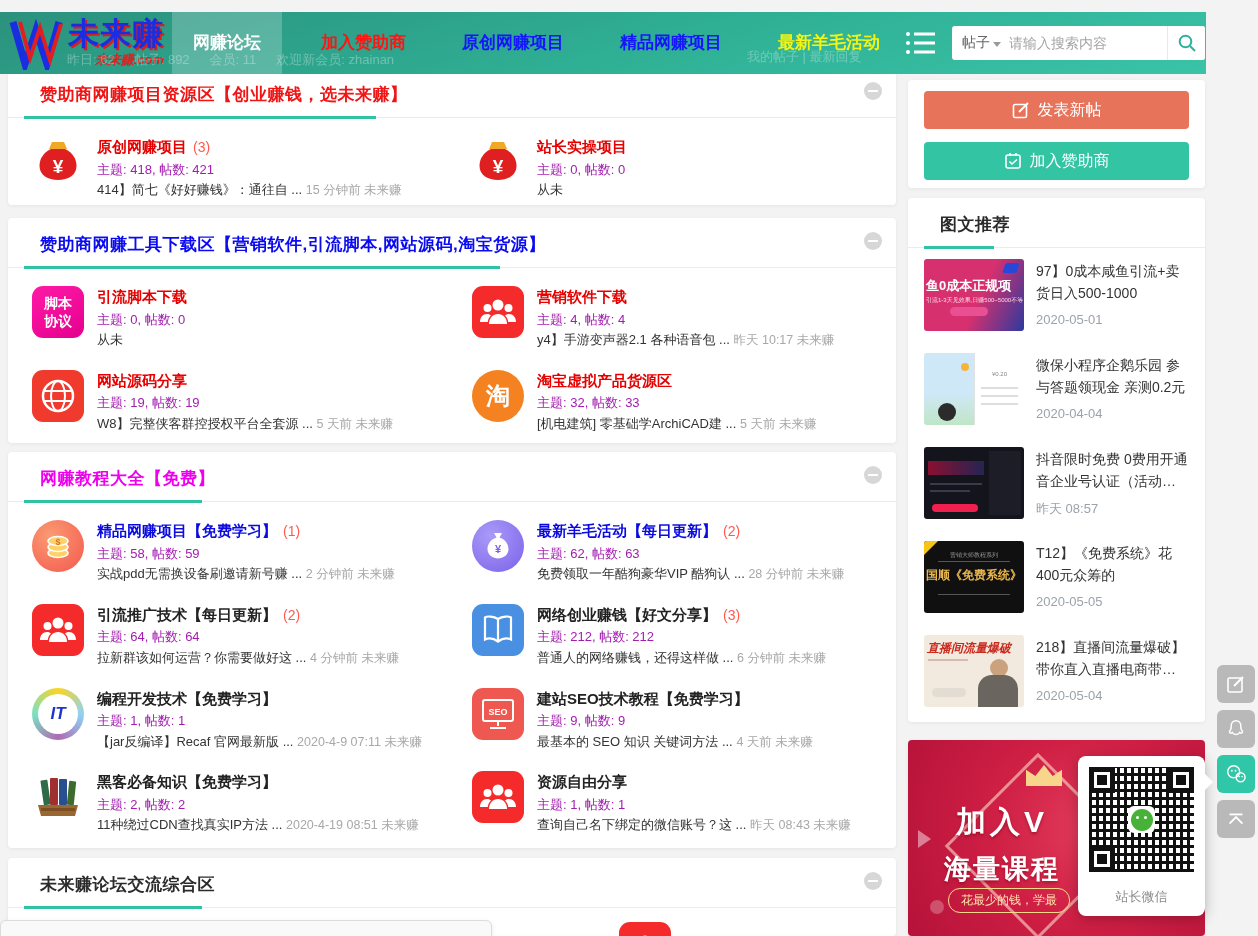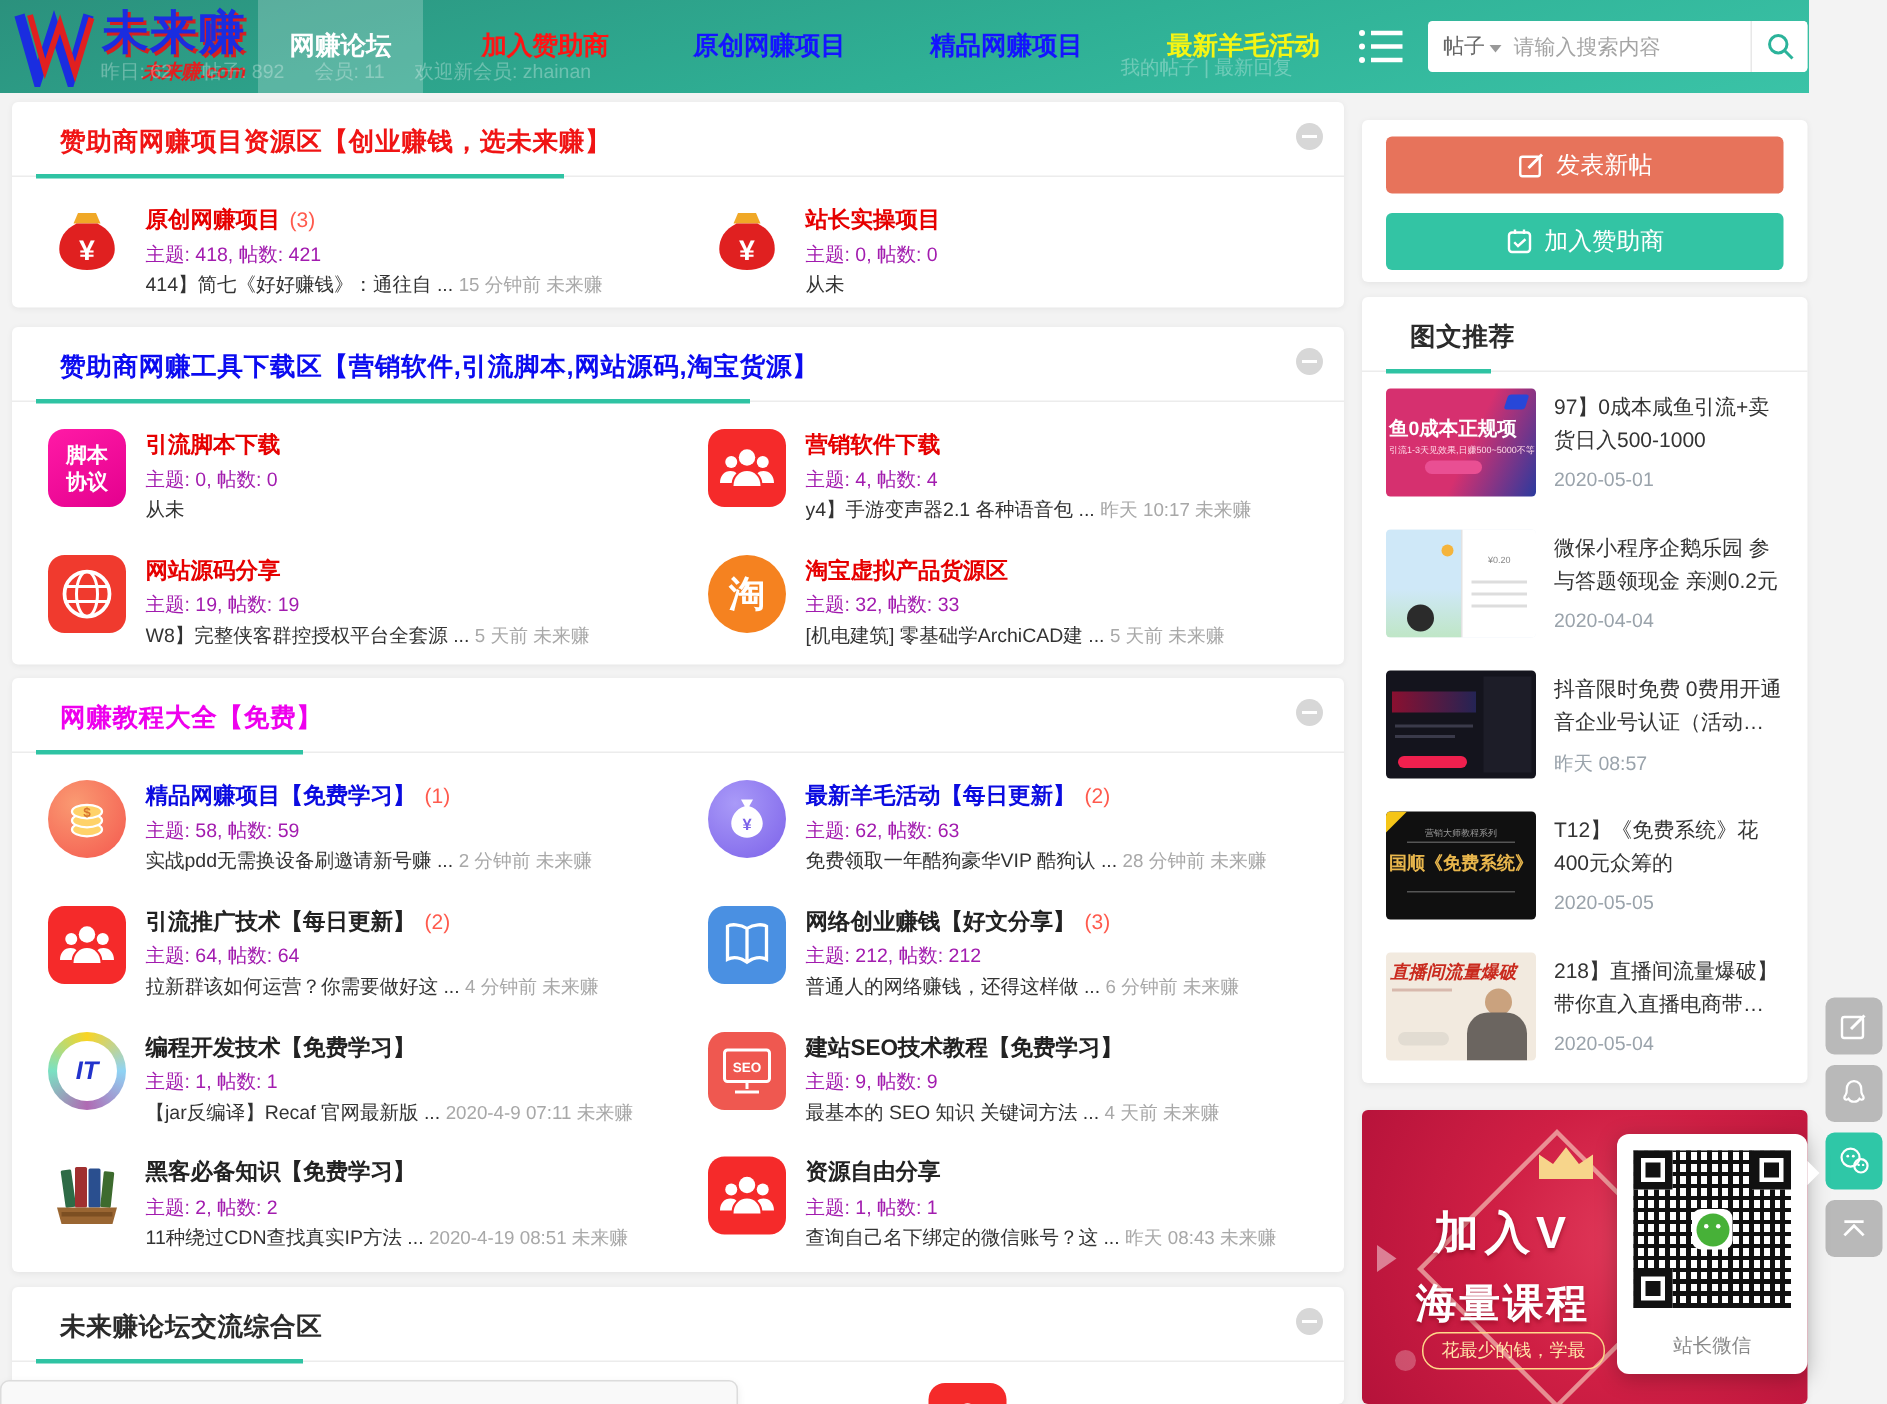--- a/index.html
+++ b/index.html
@@ -1,21 +1,21 @@
 <!DOCTYPE html>
 <html><head>
 <meta charset="utf-8">
 <style>
   * { margin:0; padding:0; box-sizing:border-box; }
   html,body { width:1258px; height:936px; }
   body { position:relative; overflow:hidden; background:#f3f3f3;
          font-family:"Liberation Sans","DejaVu Sans",sans-serif; }
 
   
-  .header { position:absolute; left:0; top:0; width:1206px; height:62px;
+  .header { position:absolute; left:0; top:12px; width:1206px; height:62px;
             background:linear-gradient(165deg,#2b917d 0%,#2fb095 55%,#3ac3a7 100%); z-index:30; }
   .logo { position:absolute; left:8px; top:4px; display:flex; align-items:center; }
   .logo-mark { width:58px; height:54px; }
   .logo-txt { margin-left:2px; }
   .logo-main { font-size:31px; font-weight:bold; color:#1a2de0; letter-spacing:1px;
                text-shadow:2px 2px 0 #d42020; line-height:34px; }
   .logo-sub { font-size:13px; font-weight:bold; font-style:italic; color:#e02020; text-align:right; }
   .nav { position:absolute; left:172px; top:0; height:62px; display:flex; }
   .tab { display:block; padding:0 21px; line-height:62px; font-size:17px; font-weight:bold;
          text-decoration:none; white-space:nowrap; margin-right:14px; }

